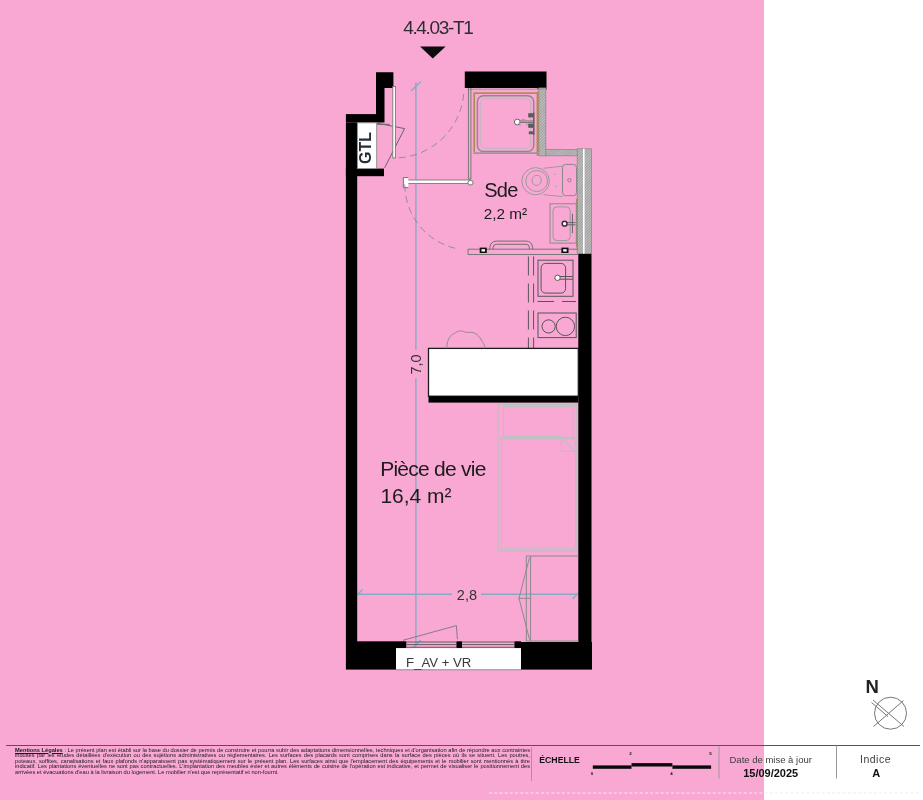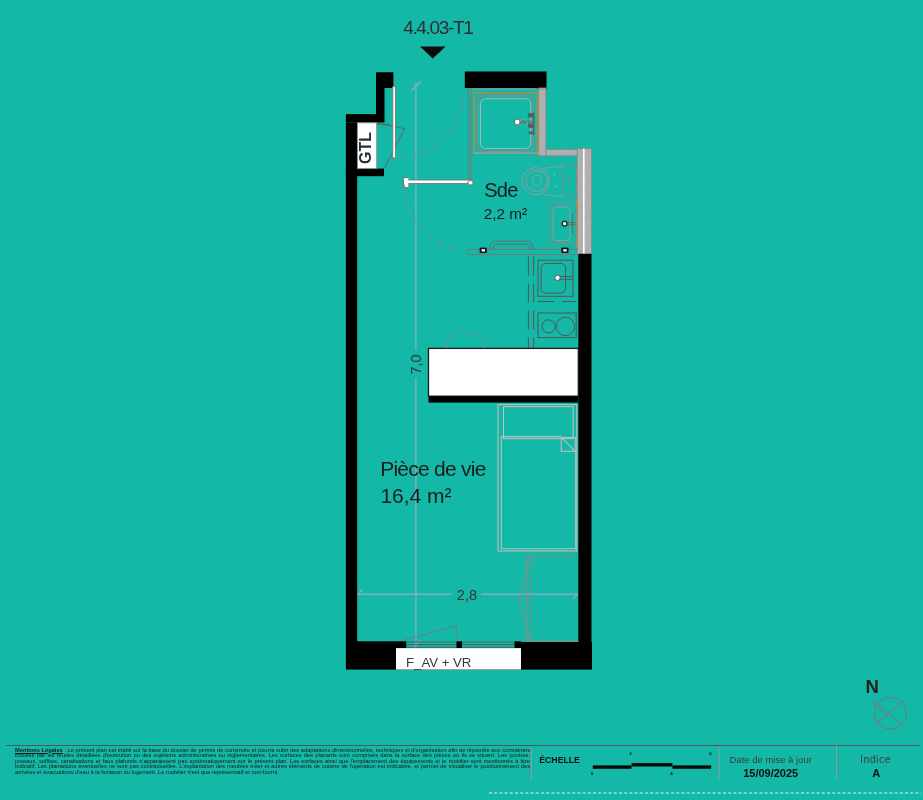--- a/index.html
+++ b/index.html
@@ -1,17 +1,17 @@
 <!DOCTYPE html>
 <html><head>
 <meta charset="utf-8">
 <style>
 html,body{margin:0;padding:0;background:#fff}
 body{width:923px;height:800px;overflow:hidden;font-family:"Liberation Sans",sans-serif}
-#sheet{position:relative;width:923px;height:800px;background:#14b8a6}
+#sheet{position:relative;width:764px;height:800px;background:#f9a8d4}
 #plan{position:absolute;left:0;top:0}
 #legal{position:absolute;left:15px;top:747.5px;width:515px;font-size:5.7px;line-height:5.55px;color:#1a1a1a;text-align:justify}
 </style>
 </head>
 <body>
 <div id="sheet">
 <svg id="plan" width="923" height="800" viewBox="0 0 923 800">
 <defs>
 <pattern id="hatch" width="2" height="2" patternUnits="userSpaceOnUse" patternTransform="rotate(45)">
 <rect width="2" height="2" fill="#c2c2c2"></rect>

